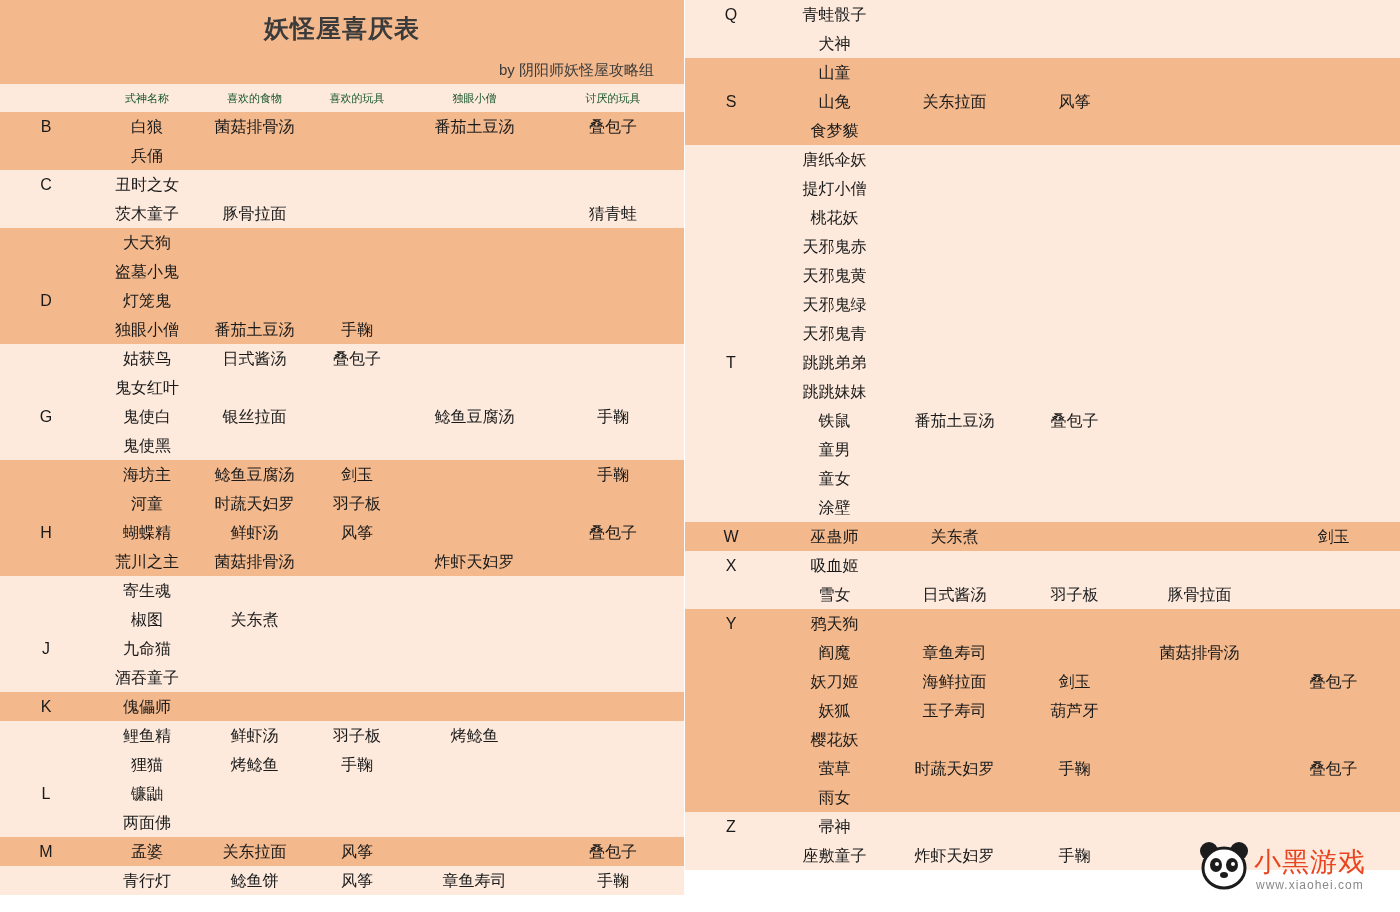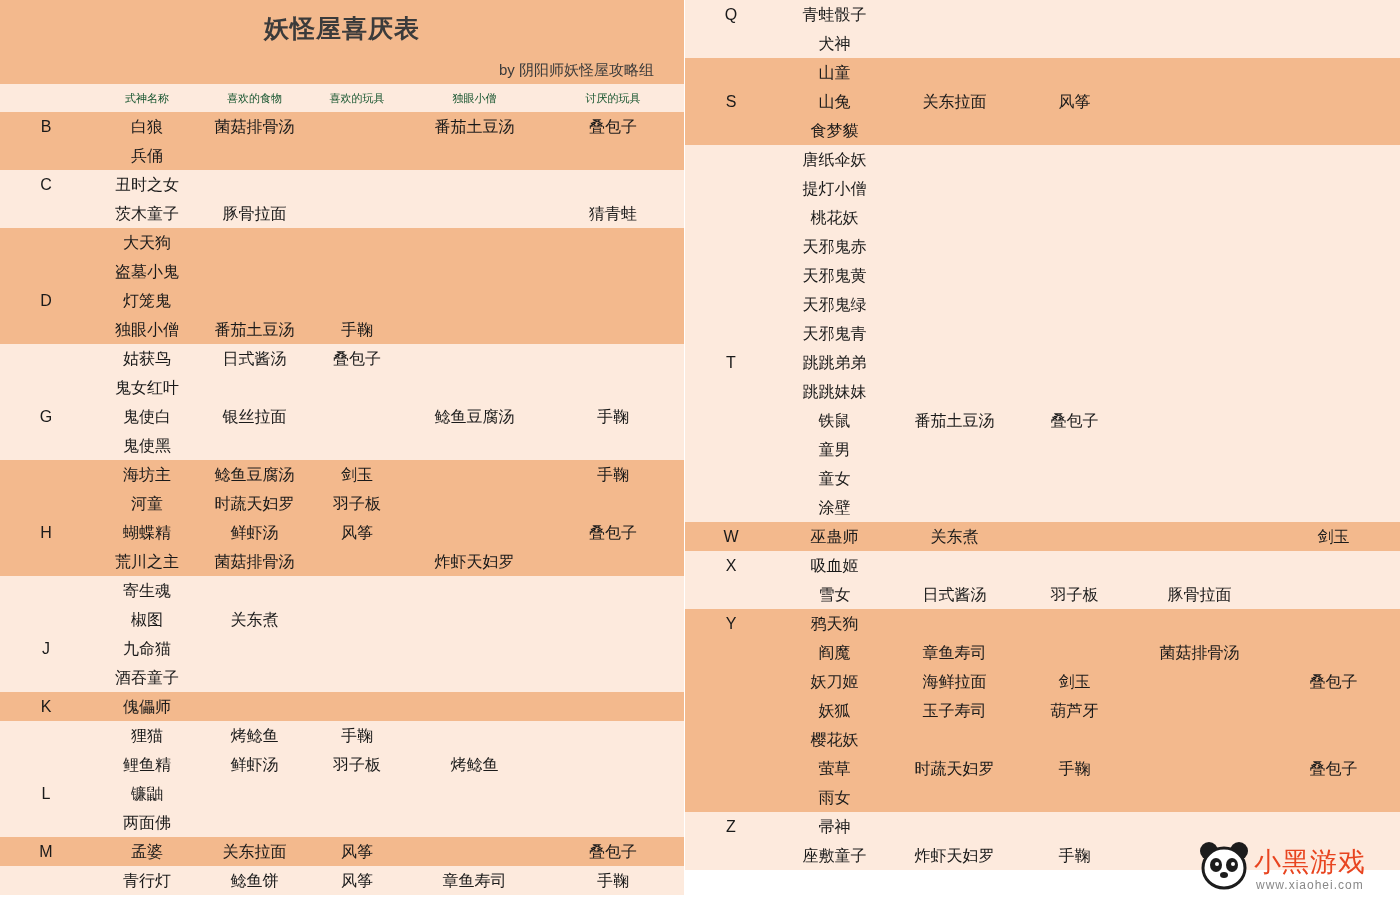--- a/index.html
+++ b/index.html
@@ -256,32 +256,32 @@
           <tr class="band-dark rc">
             <td class="letter">K</td>
             <td>傀儡师</td>
             <td></td>
             <td></td>
             <td></td>
             <td></td>
           </tr>
           <tr class="band-light rc">
             <td class="letter"></td>
-            <td>狸猫</td>
-            <td>烤鲶鱼</td>
-            <td>手鞠</td>
-            <td></td>
-            <td></td>
-          </tr>
-          <tr class="band-light rc">
-            <td class="letter"></td>
             <td>鲤鱼精</td>
             <td>鲜虾汤</td>
             <td>羽子板</td>
             <td>烤鲶鱼</td>
+            <td></td>
+          </tr>
+          <tr class="band-light rc">
+            <td class="letter"></td>
+            <td>狸猫</td>
+            <td>烤鲶鱼</td>
+            <td>手鞠</td>
+            <td></td>
             <td></td>
           </tr>
           <tr class="band-light rc">
             <td class="letter">L</td>
             <td>镰鼬</td>
             <td></td>
             <td></td>
             <td></td>
             <td></td>
           </tr>

